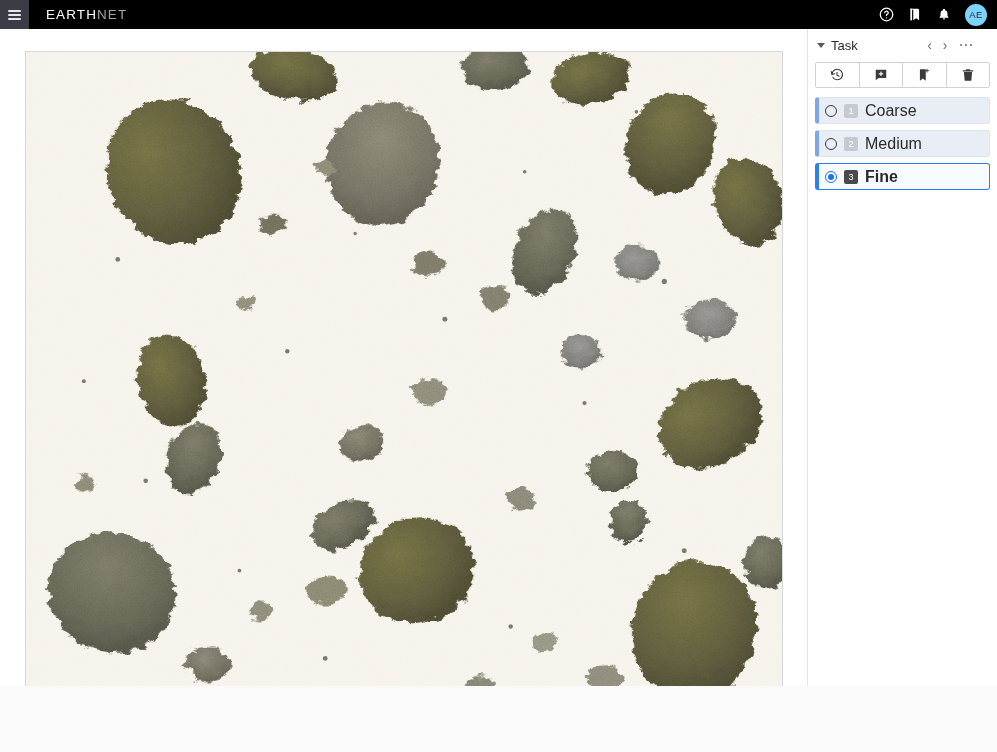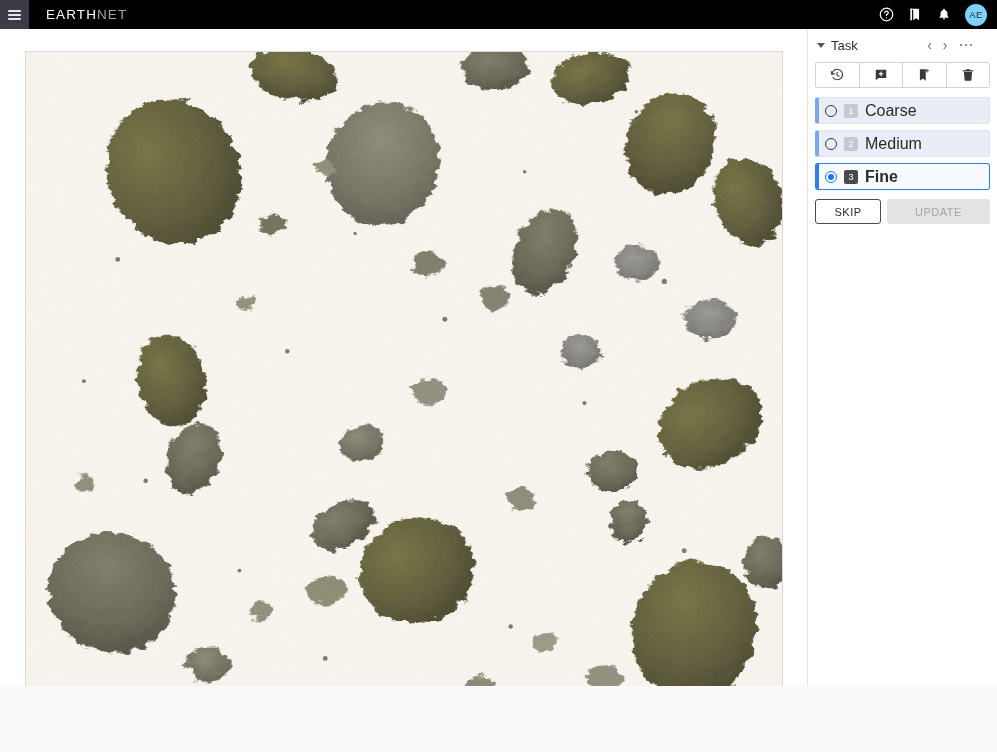--- a/index.html
+++ b/index.html
@@ -399,23 +399,19 @@
           <span class="badge">2</span>
           <span class="opt-label">Medium</span>
         </div>
         <div class="opt selected">
           <span class="radio"></span>
           <span class="badge">3</span>
           <span class="opt-label">Fine</span>
         </div>
       </div>
 
-      <div class="actions">
-        <button class="btn btn-skip">SKIP</button>
-        <button class="btn btn-update">UPDATE</button>
-      </div>
 
       <div class="spacer"></div>
 
 
     </div>
   </div>
 </div>
 
 </body></html>

